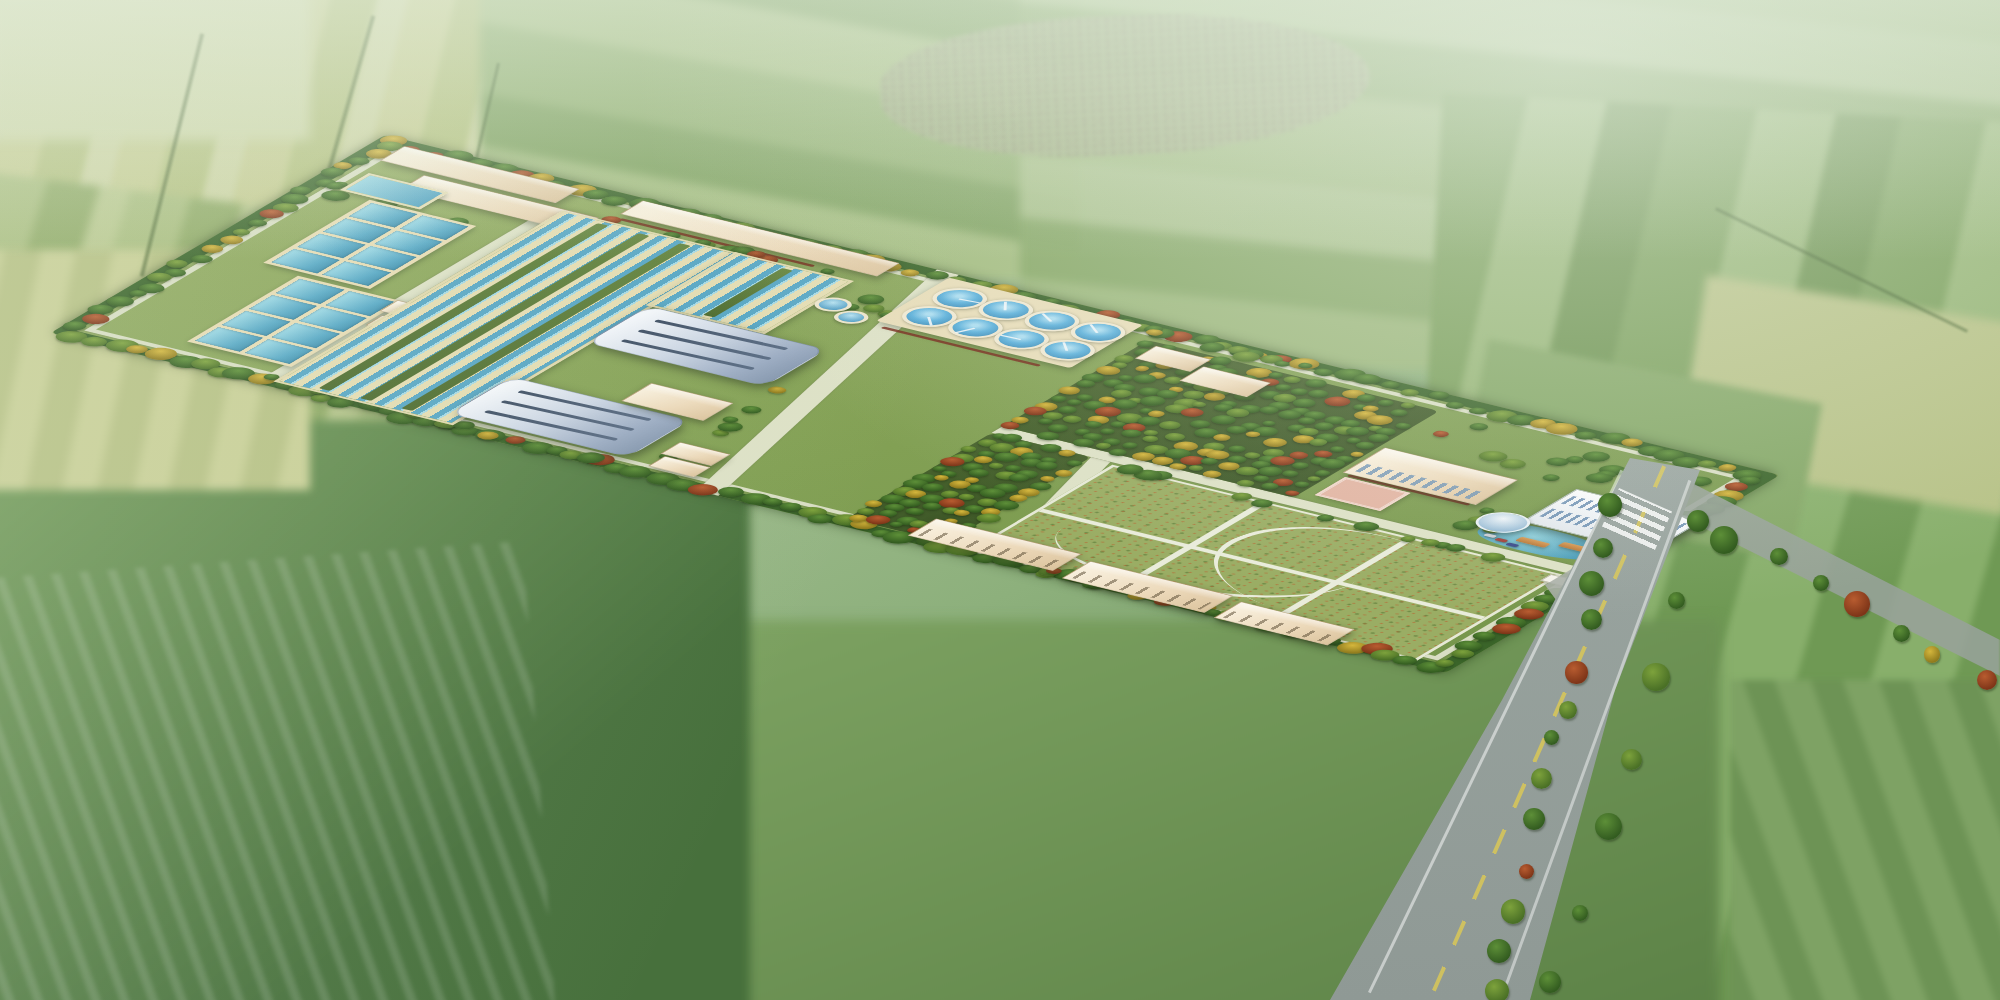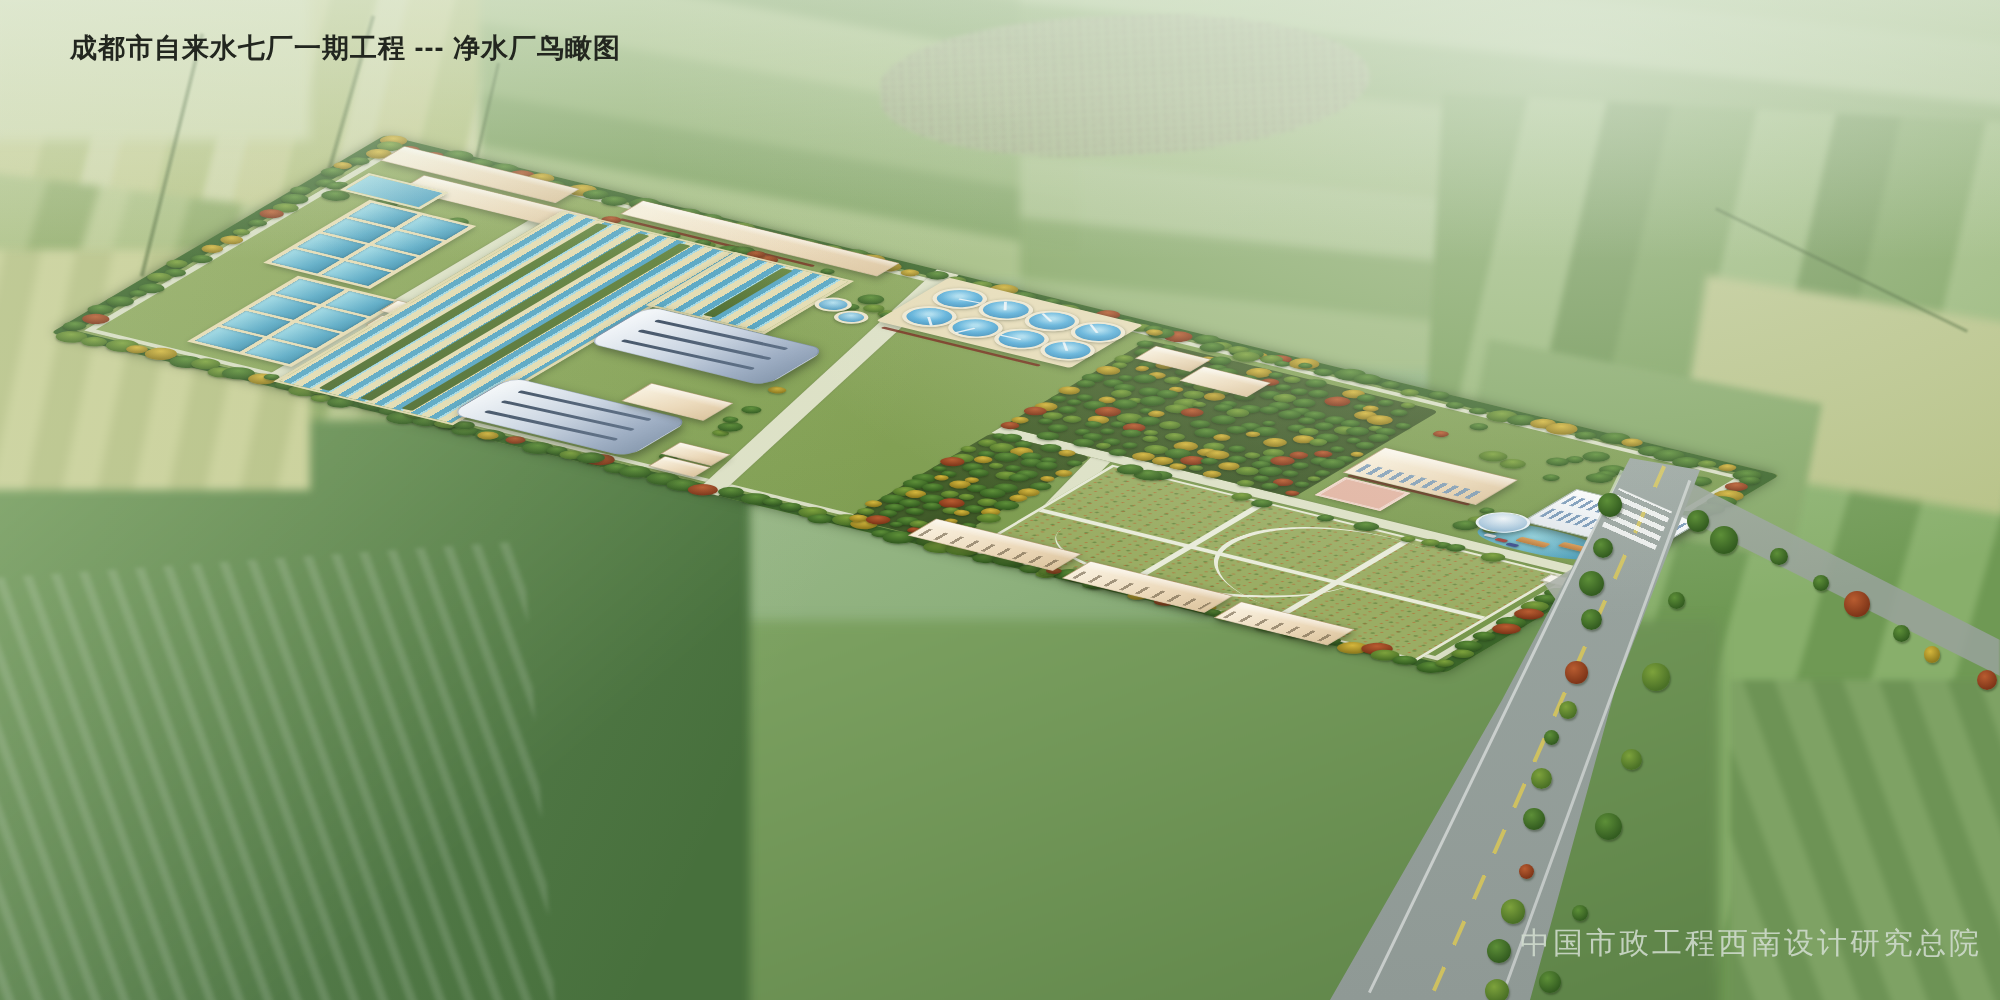--- a/index.html
+++ b/index.html
@@ -851,15 +851,13 @@
       <div class="tree" style="left: 1769.9px; top: 547.6px; width: 17.7px; height: 17.7px; background: radial-gradient(circle at 38% 32%, rgb(93, 143, 56), rgb(51, 92, 32) 72%);"></div>
       <div class="tree" style="left: 1812.5px; top: 574.7px; width: 16.4px; height: 16.4px; background: radial-gradient(circle at 38% 32%, rgb(93, 143, 56), rgb(51, 92, 32) 72%);"></div>
       <div class="tree" style="left: 1844px; top: 591px; width: 25.5px; height: 25.5px; background: radial-gradient(circle at 38% 32%, rgb(184, 92, 48), rgb(126, 53, 24) 72%);"></div>
       <div class="tree" style="left: 1892.5px; top: 624.9px; width: 17px; height: 17px; background: radial-gradient(circle at 38% 32%, rgb(93, 143, 56), rgb(51, 92, 32) 72%);"></div>
       <div class="tree" style="left: 1924.2px; top: 646.3px; width: 16.3px; height: 16.3px; background: radial-gradient(circle at 38% 32%, rgb(212, 182, 60), rgb(143, 122, 29) 72%);"></div>
       <div class="tree" style="left: 1977px; top: 669.6px; width: 20.4px; height: 20.4px; background: radial-gradient(circle at 38% 32%, rgb(184, 92, 48), rgb(126, 53, 24) 72%);"></div>
     </div>
 
   <div id="haze"></div>
 
-  <h1 id="title">成都市自来水七厂一期工程 --- 净水厂鸟瞰图</h1>
-  <div id="credit">中国市政工程西南设计研究总院</div>
 </div>
 
 </body></html>

